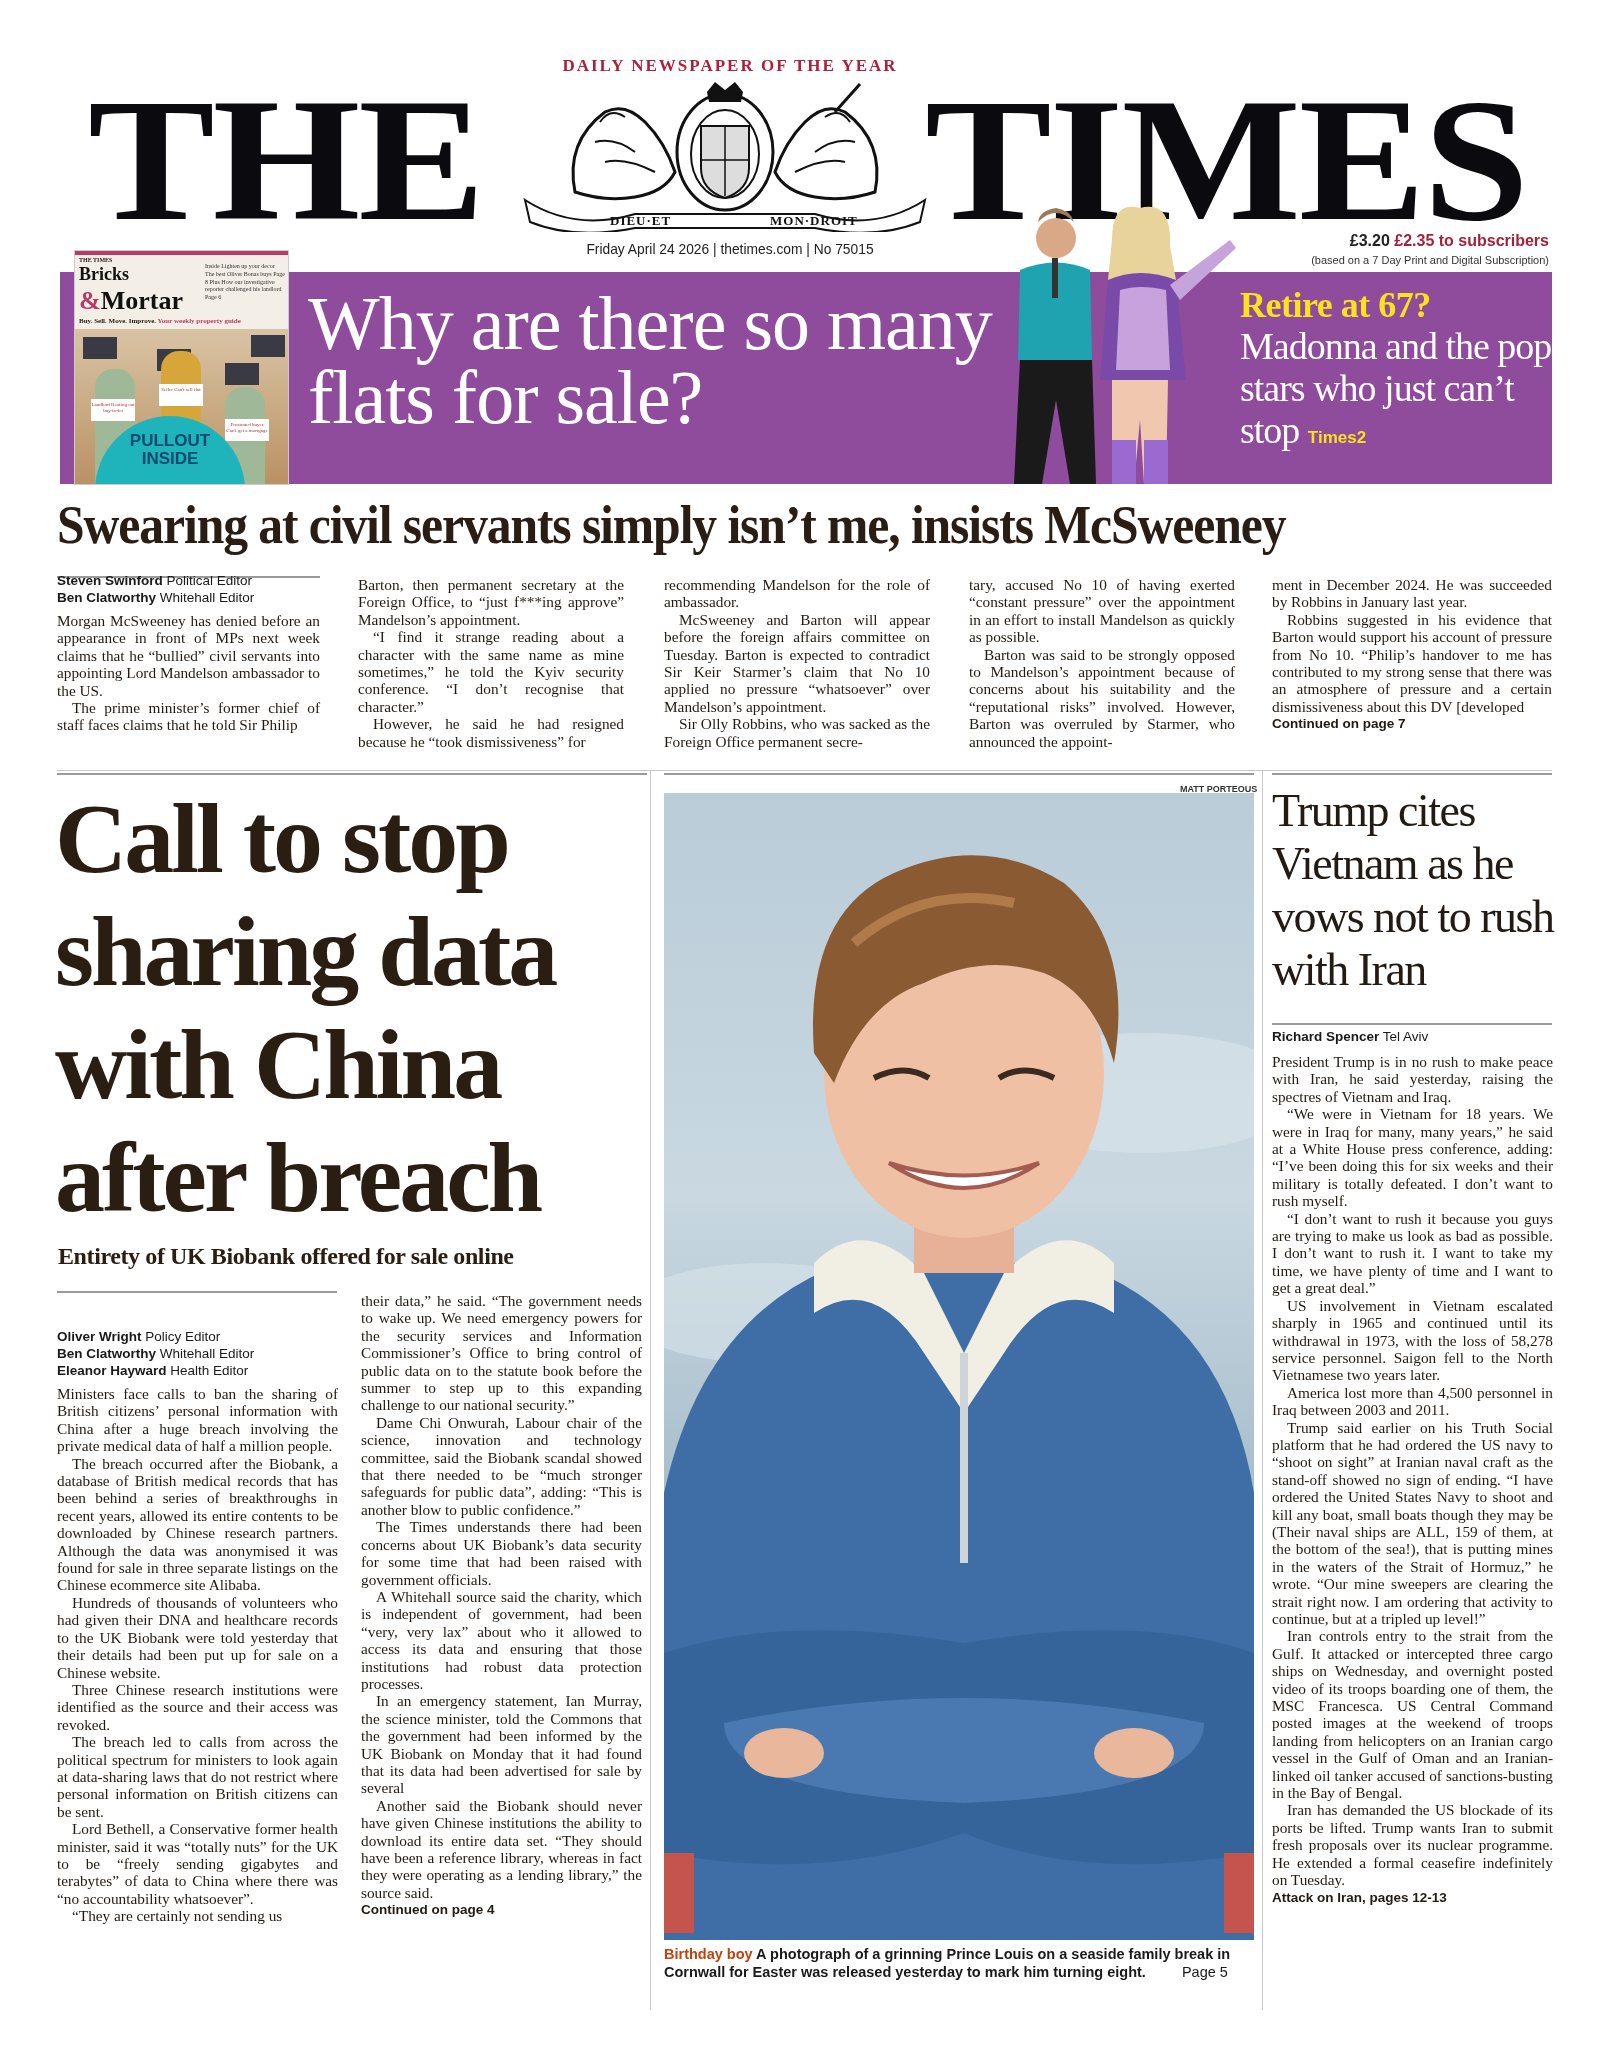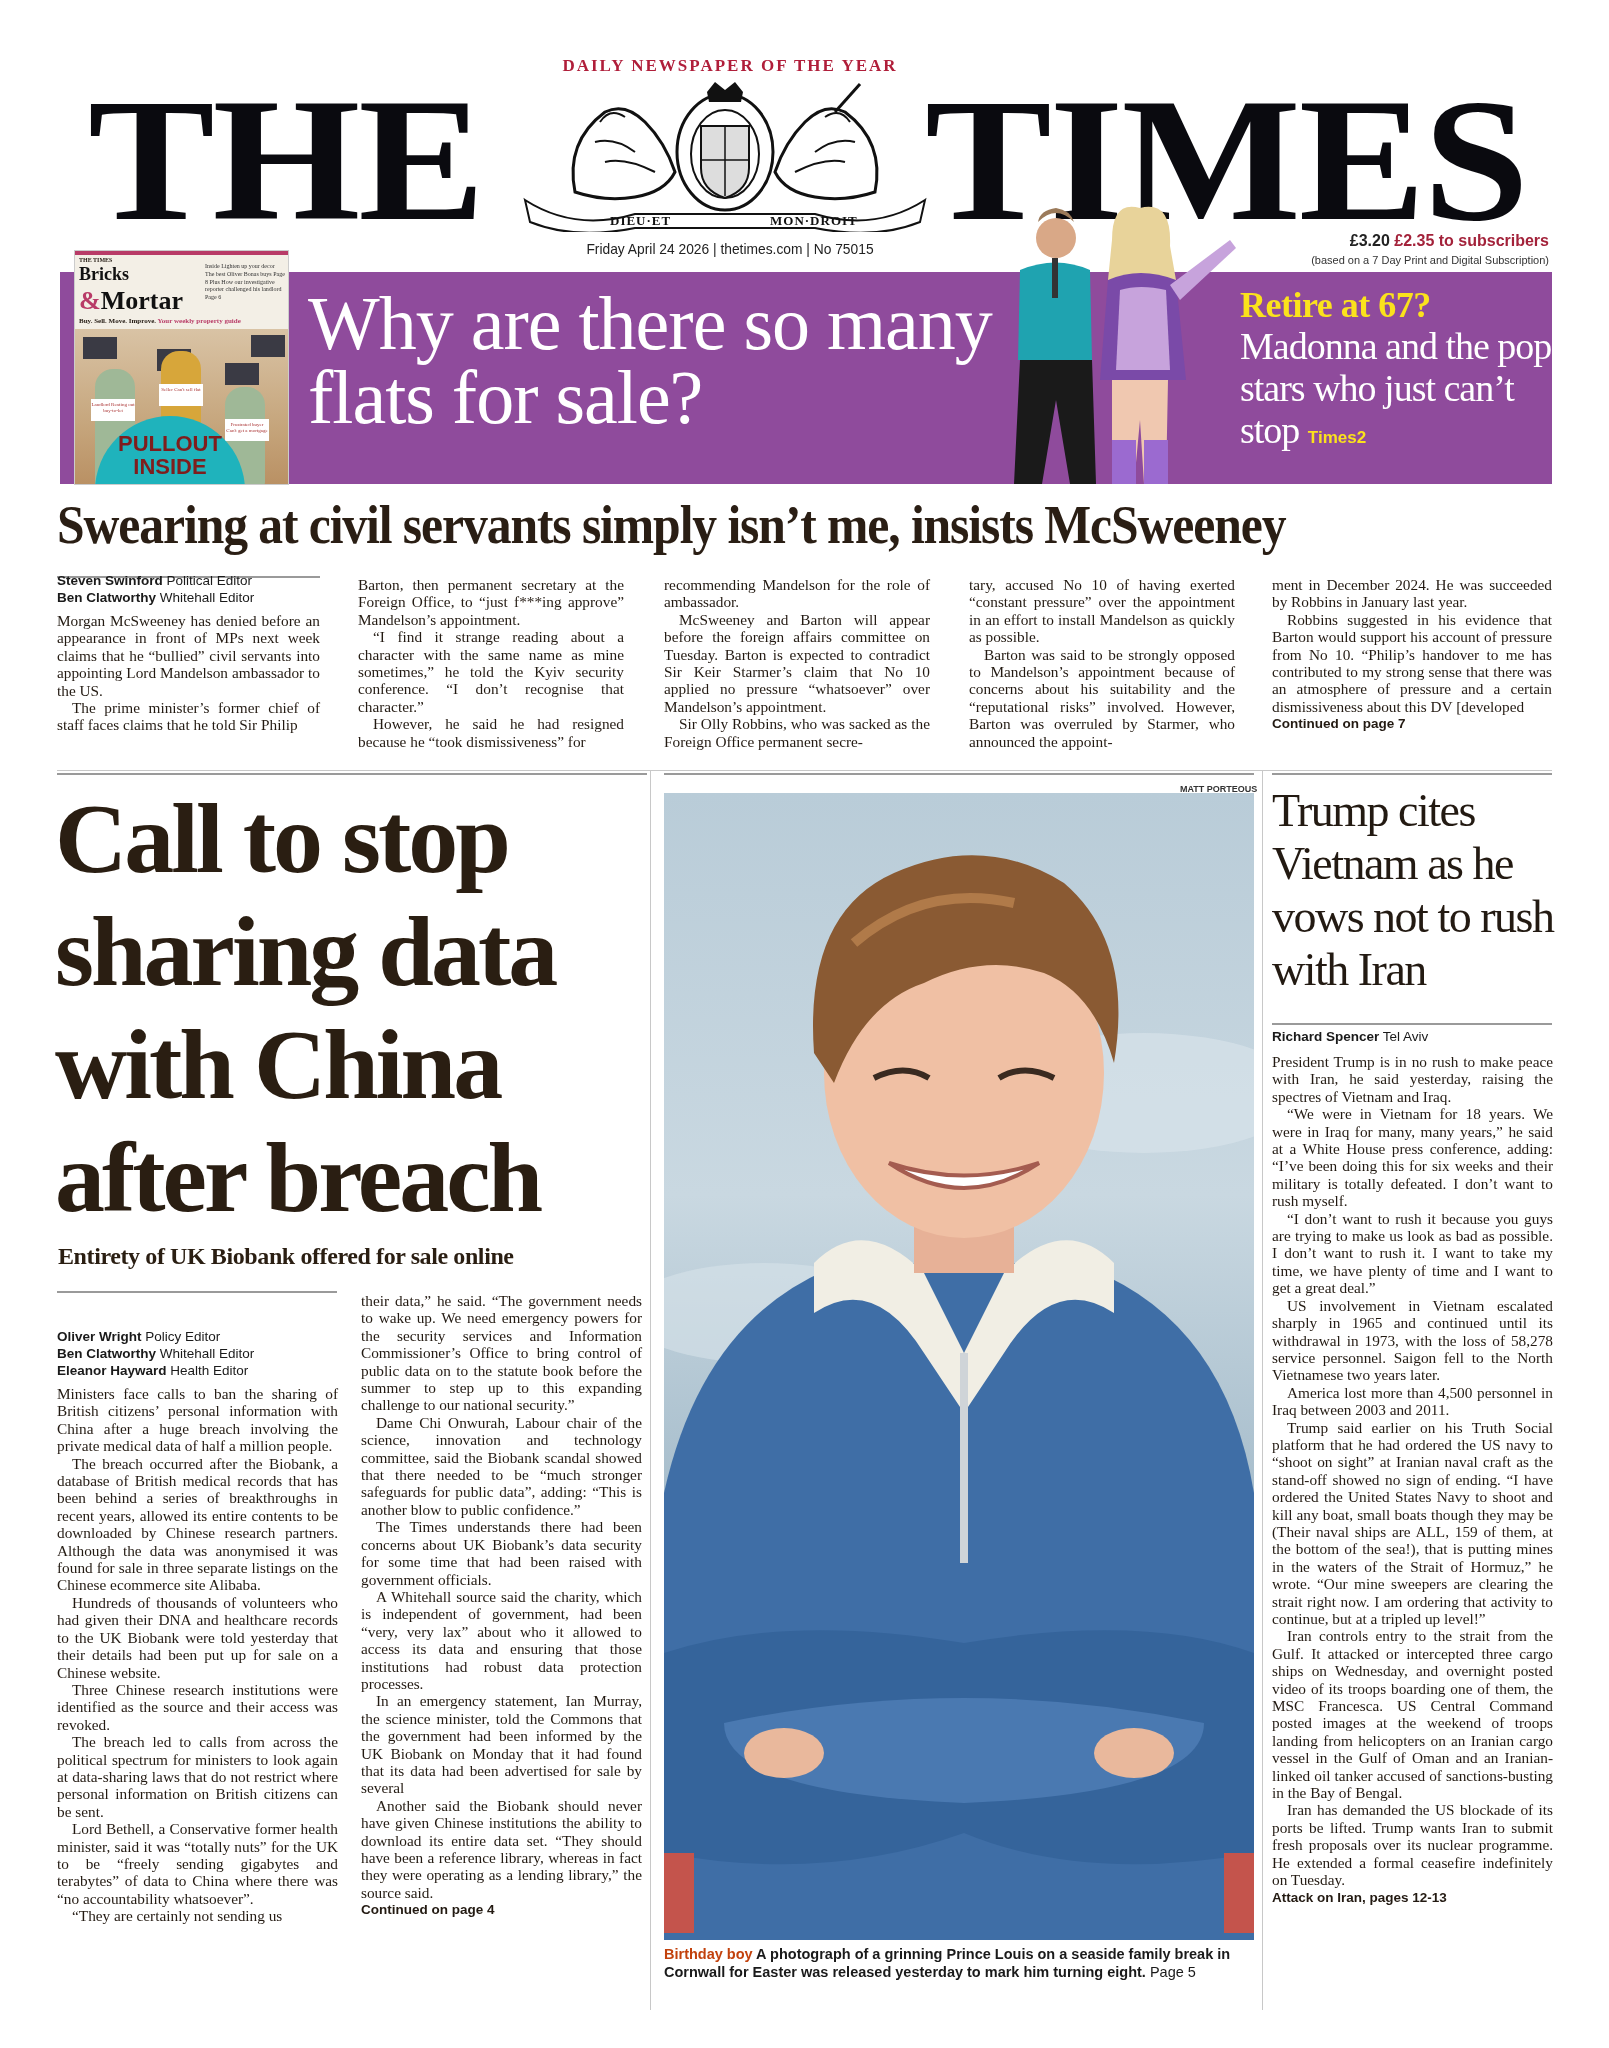--- a/index.html
+++ b/index.html
@@ -27,21 +27,21 @@
   .pullout .bm-title1 { position: absolute; left: 4px; top: 14px; font-size: 18px; font-weight: bold; line-height: 1; color: #111; }
   .pullout .bm-title2 { position: absolute; left: 4px; top: 37px; font-size: 26px; font-weight: bold; line-height: 1; color: #111; }
   .pullout .bm-amp { color: #b83b67; }
   .pullout .bm-side { position: absolute; left: 130px; top: 12px; width: 80px; font-size: 6px; line-height: 1.3; color: #333; }
   .pullout .bm-strap { position: absolute; left: 4px; top: 66px; font-size: 7px; font-weight: bold; }
   .pullout .bm-strap span { color: #b83b67; }
   .pullout .bm-photo { position: absolute; left: 0; top: 78px; width: 215px; height: 157px; background: linear-gradient(180deg,#d9c3a5 0%,#c6a67d 60%,#b99063 100%); }
   .pullout .win { position: absolute; background: #3a3a44; width: 34px; height: 22px; }
   .pullout .person { position: absolute; width: 40px; border-radius: 18px 18px 4px 4px; }
   .pullout .sign { position: absolute; background: #fff; width: 44px; height: 22px; font-size: 5px; text-align: center; color: #a33; line-height: 1.2; padding-top: 3px; }
-  .pullout .badge { position: absolute; left: 20px; top: 165px; width: 150px; height: 110px; border-radius: 75px 75px 0 0; background: #1fb3bc; color: #7f1d1d; font-family: "Liberation Sans", sans-serif; font-weight: bold; font-size: 22px; line-height: 1.05; text-align: center; padding-top: 16px; }
+  .pullout .badge { position: absolute; left: 20px; top: 165px; width: 150px; height: 110px; border-radius: 75px 75px 0 0; background: #1fb3bc; color: #0c4a6e; font-family: "Liberation Sans", sans-serif; font-weight: bold; font-size: 17px; line-height: 1.05; text-align: center; padding-top: 16px; }
   .puff-main { left: 308px; top: 286px; width: 700px; font-family: "Liberation Serif", serif; font-size: 76px; line-height: 0.98; color: #fff; letter-spacing: -1px; }
 
   .stars-photo { left: 1000px; top: 200px; width: 240px; height: 284px; }
   .retire-h { left: 1240px; top: 284px; font-family: "Liberation Serif", serif; font-weight: bold; font-size: 36px; color: #fbe21c; letter-spacing: -0.5px; }
   .retire-s { left: 1240px; top: 326px; width: 320px; font-family: "Liberation Serif", serif; font-size: 38px; line-height: 1.1; color: #fff; letter-spacing: -1px; }
   .retire-s .t2 { font-family: "Liberation Sans", sans-serif; font-weight: bold; font-size: 17px; color: #fbe21c; letter-spacing: 0; }
 
   
   .mcs-head { left: 57px; top: 498px; width: 1500px; font-family: "Liberation Serif", serif; font-weight: bold; font-size: 54px; line-height: 1; color: #2a1e14; letter-spacing: -1.2px; transform: scaleX(0.92); transform-origin: left; white-space: nowrap; }
   .rule { position: absolute; background: #9a9a9a; }
@@ -54,21 +54,21 @@
 
   
   .china-head { left: 55px; top: 782px; width: 600px; font-family: "Liberation Serif", serif; font-weight: bold; font-size: 100px; line-height: 113px; color: #2a1e12; letter-spacing: -3px; }
   .china-sub { left: 58px; top: 1243px; font-family: "Liberation Serif", serif; font-weight: bold; font-size: 24px; color: #2a1e12; letter-spacing: -0.4px; }
 
   
   .photo-credit { left: 1180px; top: 784px; font-family: "Liberation Sans", sans-serif; font-size: 9px; font-weight: bold; color: #333; }
   .photo { left: 664px; top: 793px; width: 590px; height: 1147px; overflow: hidden; background: linear-gradient(180deg,#b9ccd8 0%,#c9d8e1 35%,#a9bfcd 60%,#9fb5c4 100%); }
   .caption { left: 664px; top: 1945px; width: 600px; font-family: "Liberation Sans", sans-serif; font-size: 14.5px; line-height: 18px; font-weight: bold; color: #1a1a1a; }
   .caption .lead { color: #c2410c; }
-  .caption .pg { font-weight: normal; }
+  .caption .pg { font-weight: normal; margin-left: 32px; }
 
   
   .trump-head { left: 1272px; top: 784px; width: 300px; font-family: "Liberation Serif", serif; font-size: 46px; line-height: 53px; color: #231a12; letter-spacing: -1.5px; }
 </style>
 </head>
 <body>
 
 <div class="abs tagline">DAILY NEWSPAPER OF THE YEAR</div>
 <div class="abs mast-word mast-the">THE</div>
 <div class="abs mast-word mast-times">TIMES</div>

